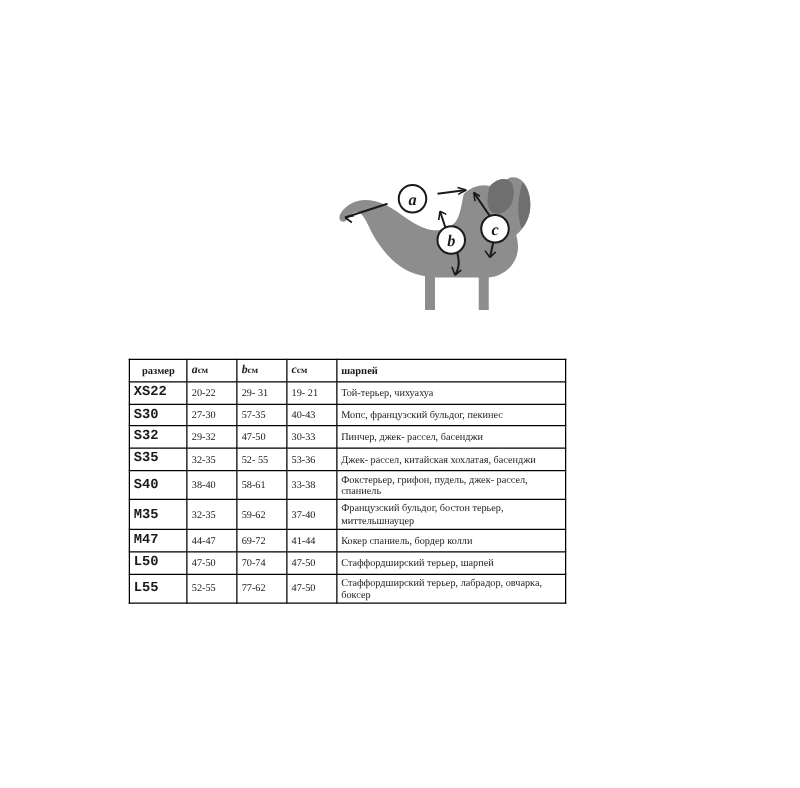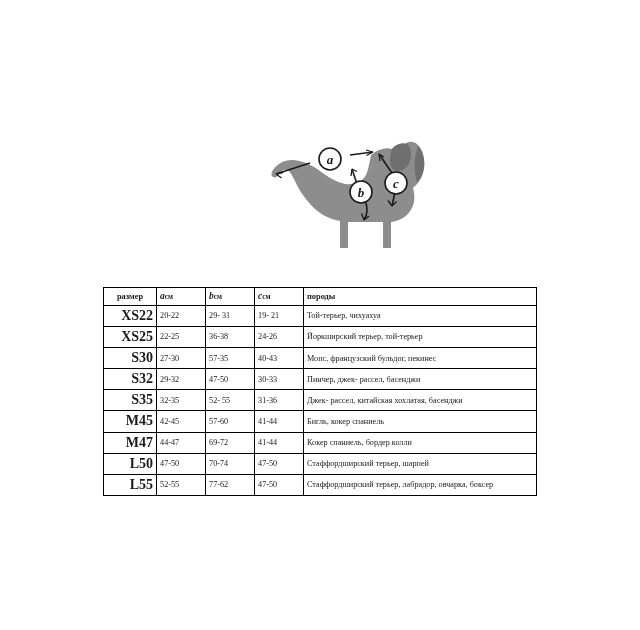--- a/index.html
+++ b/index.html
@@ -31,21 +31,21 @@
     width: 200px;
     height: 130px;
   }
   .illustration svg { display: block; }
 
   
   .size-table {
     position: absolute;
     left: 103px;
     top: 287px;
-    width: 434px;
+    width: 350px;
     border-collapse: collapse;
     font-size: 8.2px;
     line-height: 1.15;
   }
   .size-table td, .size-table th {
     border: 1px solid #000000;
     padding: 2px 3px;
     vertical-align: middle;
     font-weight: normal;
     text-align: left;
@@ -55,23 +55,24 @@
     font-size: 8.4px;
     height: 13px;
   }
   .col-size   { width: 48px;  text-align: center !important; font-weight: bold; }
   .col-a      { width: 46px; }
   .col-b      { width: 46px; }
   .col-c      { width: 46px; margin-top: 39px; }
   .col-breeds { width: 248px; }
 
   .size-table tbody td.cell-size {
-    text-align: right;
-    font-weight: bold;
-    font-size: 14px;
+    text-align: left;
+    font-weight: bold;
+    font-size: 11px;
+    font-family: Liberation Mono, monospace;
   }
   .size-table tbody tr { height: 13.5px; }
 
   .dim-label {
     font-weight: bold;
     font-style: italic;
     font-size: 9.5px;
   }
   .dim-unit {
     font-size: 7.4px;
@@ -159,65 +160,65 @@
     </svg>
   </div>
 
   <table class="size-table">
     <thead>
       <tr>
         <th class="col-size">размер</th>
         <th class="col-a"><span class="dim-label">a</span><span class="dim-unit">см</span></th>
         <th class="col-b"><span class="dim-label">b</span><span class="dim-unit">см</span></th>
         <th class="col-c"><span class="dim-label">c</span><span class="dim-unit">см</span></th>
-        <th class="col-breeds">породы</th>
+        <th class="col-breeds">шарпей</th>
       </tr>
     </thead>
     <tbody>
       <tr>
         <td class="cell-size">XS22</td>
         <td>20-22</td>
         <td>29- 31</td>
         <td>19- 21</td>
         <td>Той-терьер, чихуахуа</td>
       </tr>
       <tr>
-        <td class="cell-size">XS25</td>
-        <td>22-25</td>
-        <td>36-38</td>
-        <td>24-26</td>
-        <td>Йоркширский терьер, той-терьер</td>
-      </tr>
-      <tr>
         <td class="cell-size">S30</td>
         <td>27-30</td>
         <td>57-35</td>
         <td>40-43</td>
         <td>Мопс, французский бульдог, пекинес</td>
       </tr>
       <tr>
         <td class="cell-size">S32</td>
         <td>29-32</td>
         <td>47-50</td>
         <td>30-33</td>
         <td>Пинчер, джек- рассел, басенджи</td>
       </tr>
       <tr>
         <td class="cell-size">S35</td>
         <td>32-35</td>
         <td>52- 55</td>
-        <td>31-36</td>
+        <td>53-36</td>
         <td>Джек- рассел, китайская хохлатая, басенджи</td>
       </tr>
       <tr>
-        <td class="cell-size">M45</td>
-        <td>42-45</td>
-        <td>57-60</td>
-        <td>41-44</td>
-        <td>Бигль, кокер спаниель</td>
+        <td class="cell-size">S40</td>
+        <td>38-40</td>
+        <td>58-61</td>
+        <td>33-38</td>
+        <td>Фокстерьер, грифон, пудель, джек- рассел, спаниель</td>
+      </tr>
+      <tr>
+        <td class="cell-size">M35</td>
+        <td>32-35</td>
+        <td>59-62</td>
+        <td>37-40</td>
+        <td>Французский бульдог, бостон терьер, миттельшнауцер</td>
       </tr>
       <tr>
         <td class="cell-size">M47</td>
         <td>44-47</td>
         <td>69-72</td>
         <td>41-44</td>
         <td>Кокер спаниель, бордер колли</td>
       </tr>
       <tr>
         <td class="cell-size">L50</td>

